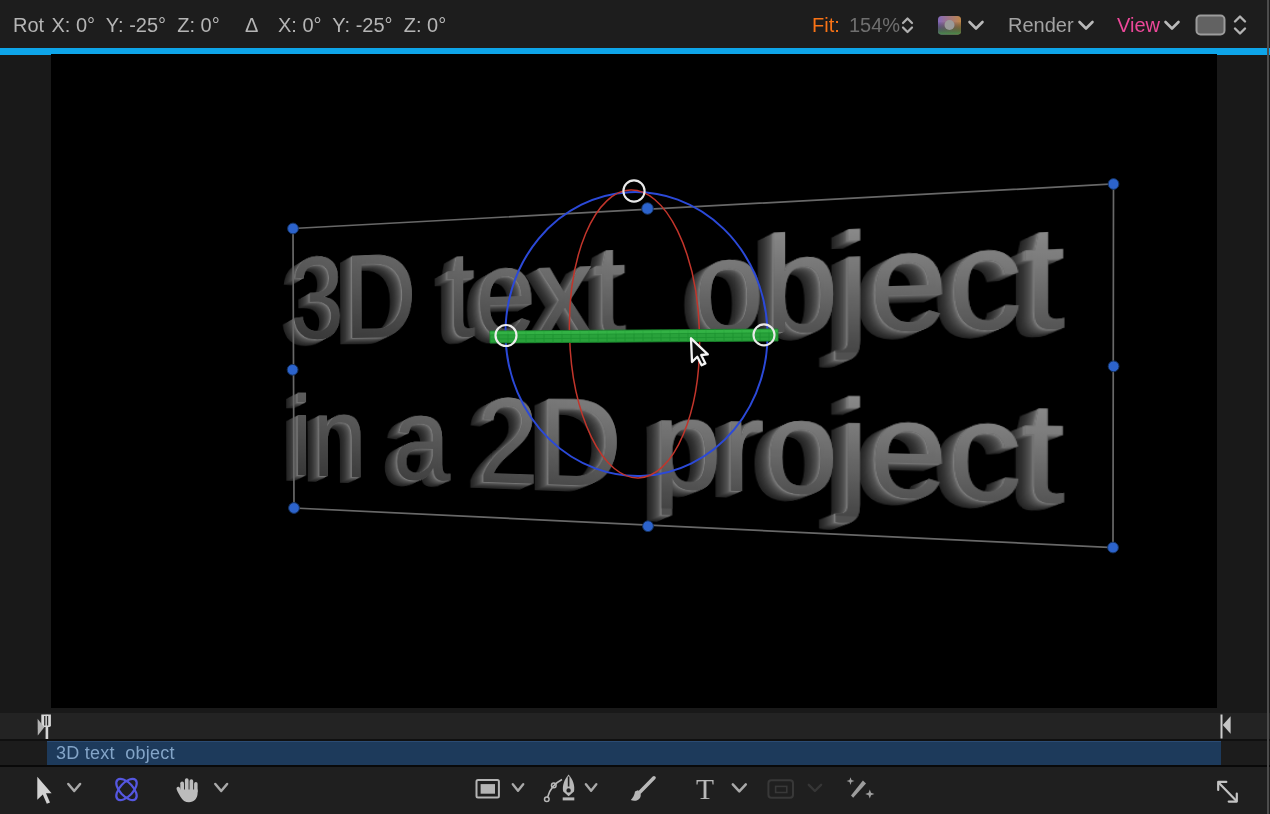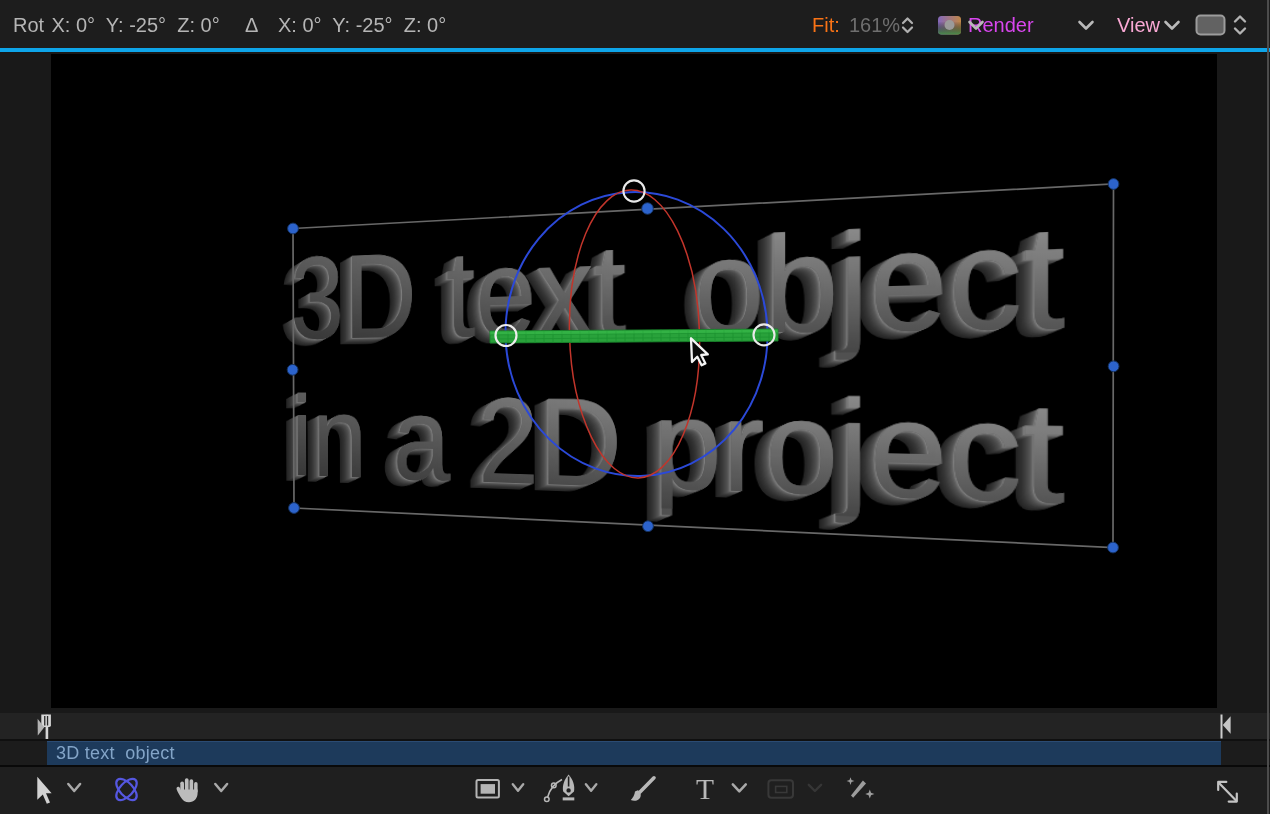--- a/index.html
+++ b/index.html
@@ -1,18 +1,18 @@
 <!DOCTYPE html>
 <html><head><meta charset="utf-8">
 <style>
 html,body{margin:0;padding:0;background:#191919;width:1270px;height:814px;overflow:hidden;}
 body{font-family:"Liberation Sans",sans-serif;position:relative;}
 .abs{position:absolute;}
 
-#topbar{position:absolute;left:0;top:0;width:1270px;height:48px;background:#1d1d1d;border-bottom:4px solid #0ea5e9;}
+#topbar{position:absolute;left:0;top:0;width:1270px;height:48px;background:#1d1d1d;border-bottom:7px solid #0ea5e9;}
 #topbar .t{position:absolute;top:0;height:48px;line-height:50px;font-size:20px;color:#b5b5b5;white-space:pre;}
 #topbar .dim{color:#6f6f6f;}
 
 #canvas{position:absolute;left:51px;top:54px;width:1166px;height:654px;background:#000;}
 
 #warp{position:absolute;left:0;top:0;width:820px;height:330px;transform-origin:0 0;
  transform:matrix3d(0.686562,-0.106163,0,-0.000282037,0.004536,0.849572,0,0.00000512216,0,0,1,0,293,228.5,0,1);}
 .tl{position:absolute;left:0;white-space:pre;font-size:123px;font-weight:400;letter-spacing:0px;line-height:1;transform:scaleY(1.12);transform-origin:0 104px;}
 .l1{left:-3.5px;}
 .l2{left:-3px;word-spacing:-2.5px;transform:scaleY(1.09);transform-origin:0 104px;}
@@ -31,23 +31,23 @@
 #botbar{position:absolute;left:0;top:766.5px;width:1270px;height:47.5px;background:#1f1f1f;}
 #redge{position:absolute;left:1267.2px;top:0;width:1.6px;height:814px;background:#4c4c4c;}
 </style></head>
 <body>
 <div id="topbar">
   <span class="t" style="left:13px">Rot</span>
   <span class="t" style="left:51.5px">X: 0°  Y: -25°  Z: 0°</span>
   <span class="t" style="left:245px">Δ</span>
   <span class="t" style="left:278px">X: 0°  Y: -25°  Z: 0°</span>
   <span class="t" style="left:812px;color:#f97316">Fit:</span>
-  <span class="t dim" style="left:849px">161%</span>
-  <span class="t" style="left:968px;color:#d946ef">Render</span>
-  <span class="t" style="left:1117px;color:#f9a8d4">View</span>
+  <span class="t dim" style="left:849px">154%</span>
+  <span class="t" style="left:1008px;color:#a3a3a3">Render</span>
+  <span class="t" style="left:1117px;color:#ec4899">View</span>
 </div>
 <svg id="topicons" class="abs" style="left:0;top:0" width="1270" height="48" viewBox="0 0 1270 48" fill="none">
 
   <path d="M903 23 L907.5 18.5 L912 23 M903 27.5 L907.5 32 L912 27.5" stroke="#b0b0b0" stroke-width="2.2" stroke-linecap="round" stroke-linejoin="round"></path>
 
   <g>
    <defs>
     <linearGradient id="sw1" x1="0" y1="0" x2="1" y2="0">
       <stop offset="0" stop-color="#8468bb"></stop>
           <stop offset="1" stop-color="#c08748"></stop>

